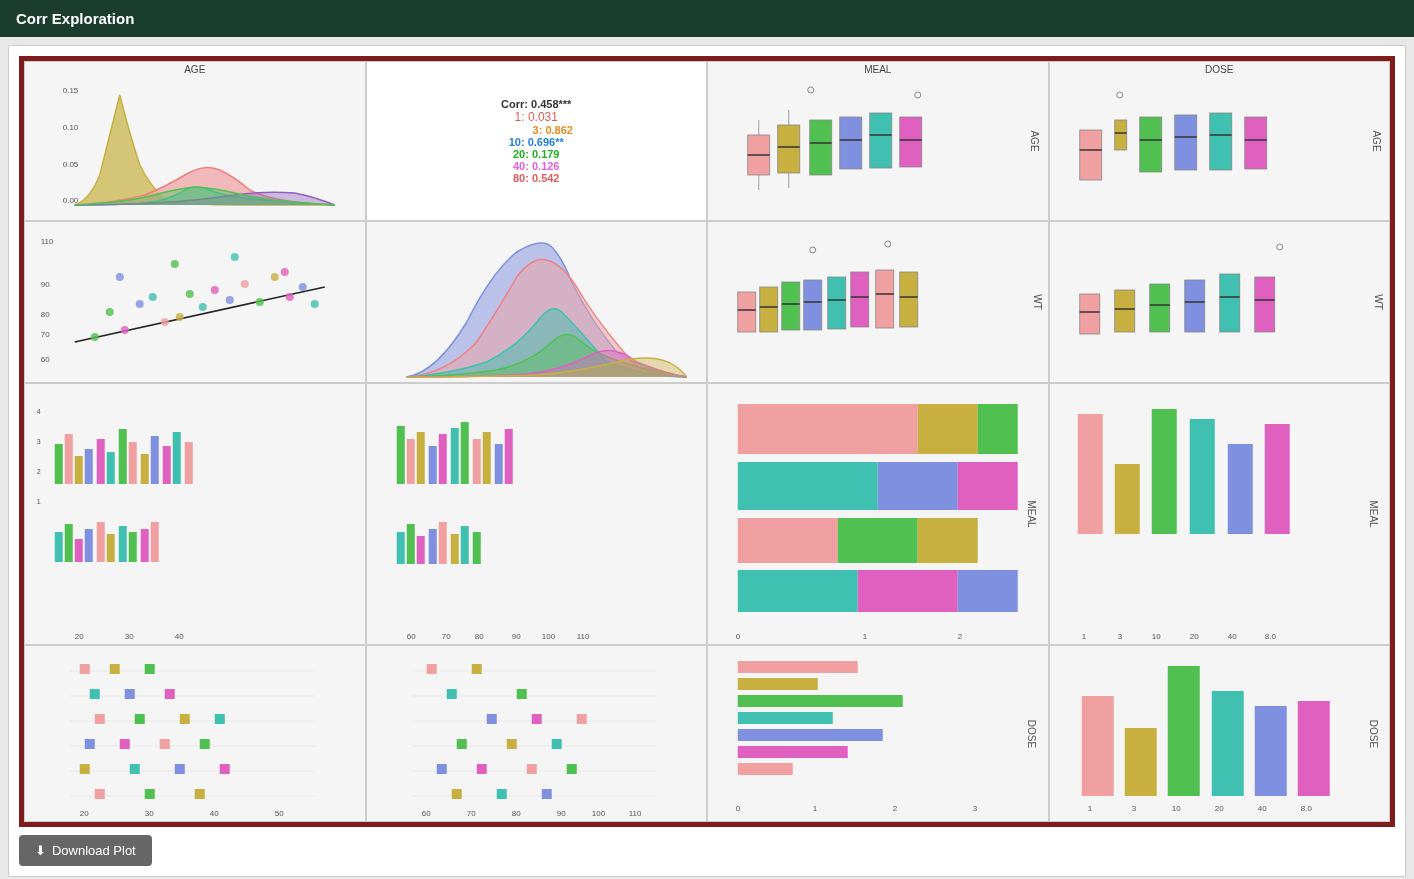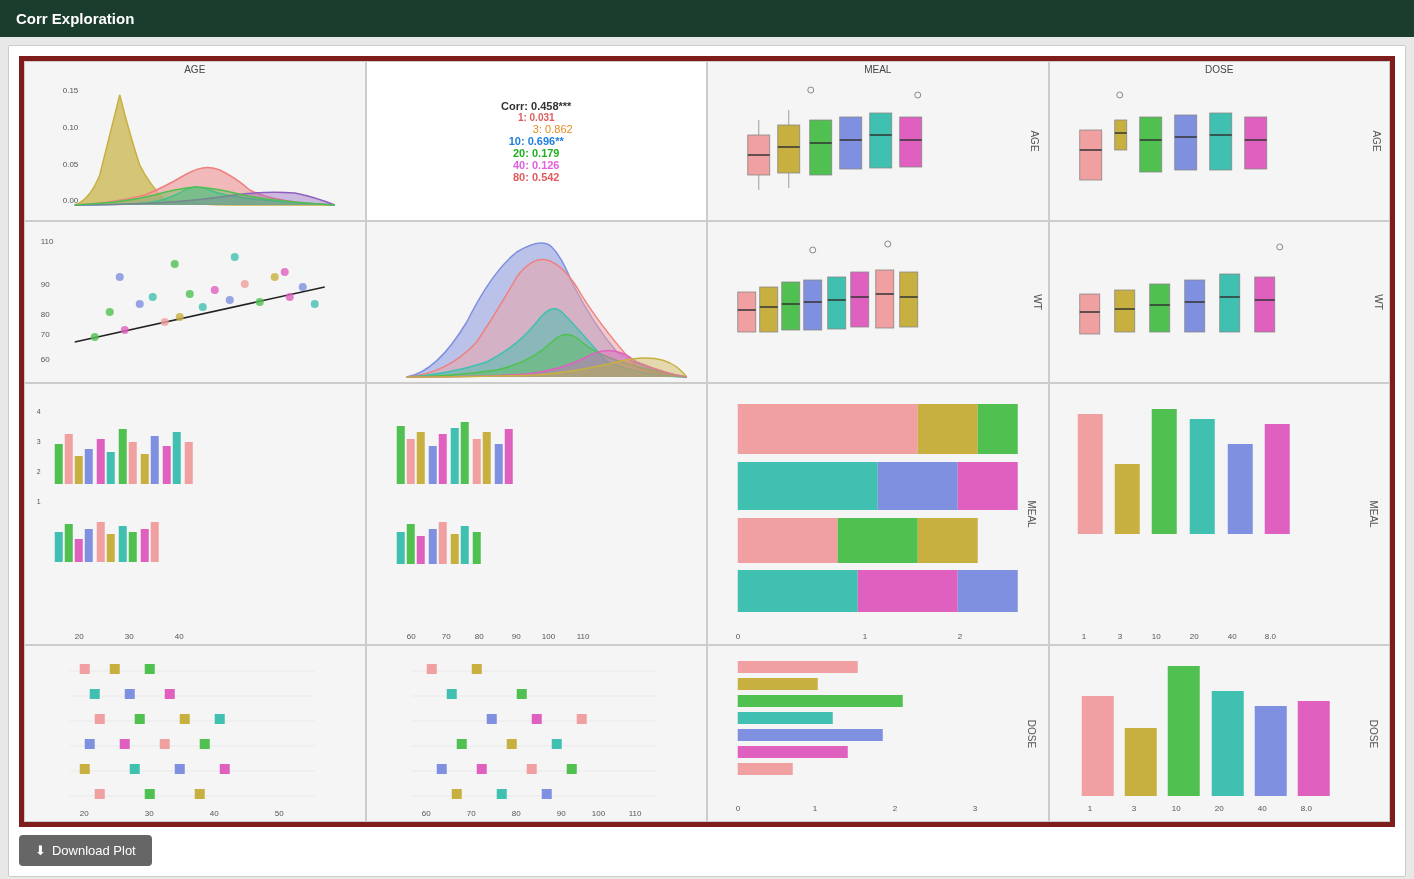--- a/index.html
+++ b/index.html
@@ -138,22 +138,22 @@
           <path d="M40,130 Q80,130 110,128 Q130,126 145,118 Q160,108 175,115 Q195,125 300,130" fill="#40c0b0" fill-opacity="0.5" stroke="#40c0b0" stroke-width="1.5"></path>
 
           <path d="M40,130 Q80,130 120,128 Q160,126 200,120 Q230,116 260,118 Q280,122 300,130" fill="#9060c0" fill-opacity="0.4" stroke="#9060c0" stroke-width="1.5"></path>
 
           <path d="M40,130 Q60,129 80,127 Q100,125 120,120 Q140,114 160,112 Q180,113 200,118 Q230,126 300,130" fill="#50c050" fill-opacity="0.4" stroke="#50c050" stroke-width="1.5"></path>
         </svg>
       </div>
 
       <div class="grid-cell corr-cell">
         <div style="font-size:11px;color:#333;text-align:left;font-weight:bold;">Corr: 0.458***</div>
-        <div style="color:#e05c5c;font-size:10px;font-weight:bold;">1: 0.031</div>
-        <div style="color:#e08c20;font-size:11px;font-weight:normal;margin-left:33px;">3: 0.862</div>
+        <div style="color:#e05c5c;font-size:12px;font-weight:normal;">1: 0.031</div>
+        <div style="color:#e08c20;font-size:11px;font-weight:bold;margin-left:33px;">3: 0.862</div>
         <div style="color:#2080e0;font-size:11px;font-weight:bold;text-align:right;">10: 0.696**</div>
         <div style="color:#20b020;font-size:11px;font-weight:bold;text-align:right;">20: 0.179</div>
         <div style="color:#e060e0;font-size:11px;font-weight:bold;">40: 0.126</div>
         <div style="color:#e05c5c;font-size:11px;font-weight:bold;">80: 0.542</div>
       </div>
 
       <div class="grid-cell" style="position:relative;">
         <div class="plot-header">MEAL</div>
         <svg width="100%" height="145" viewBox="0 0 320 145">
           <rect width="320" height="145" fill="#f5f5f5"></rect>

